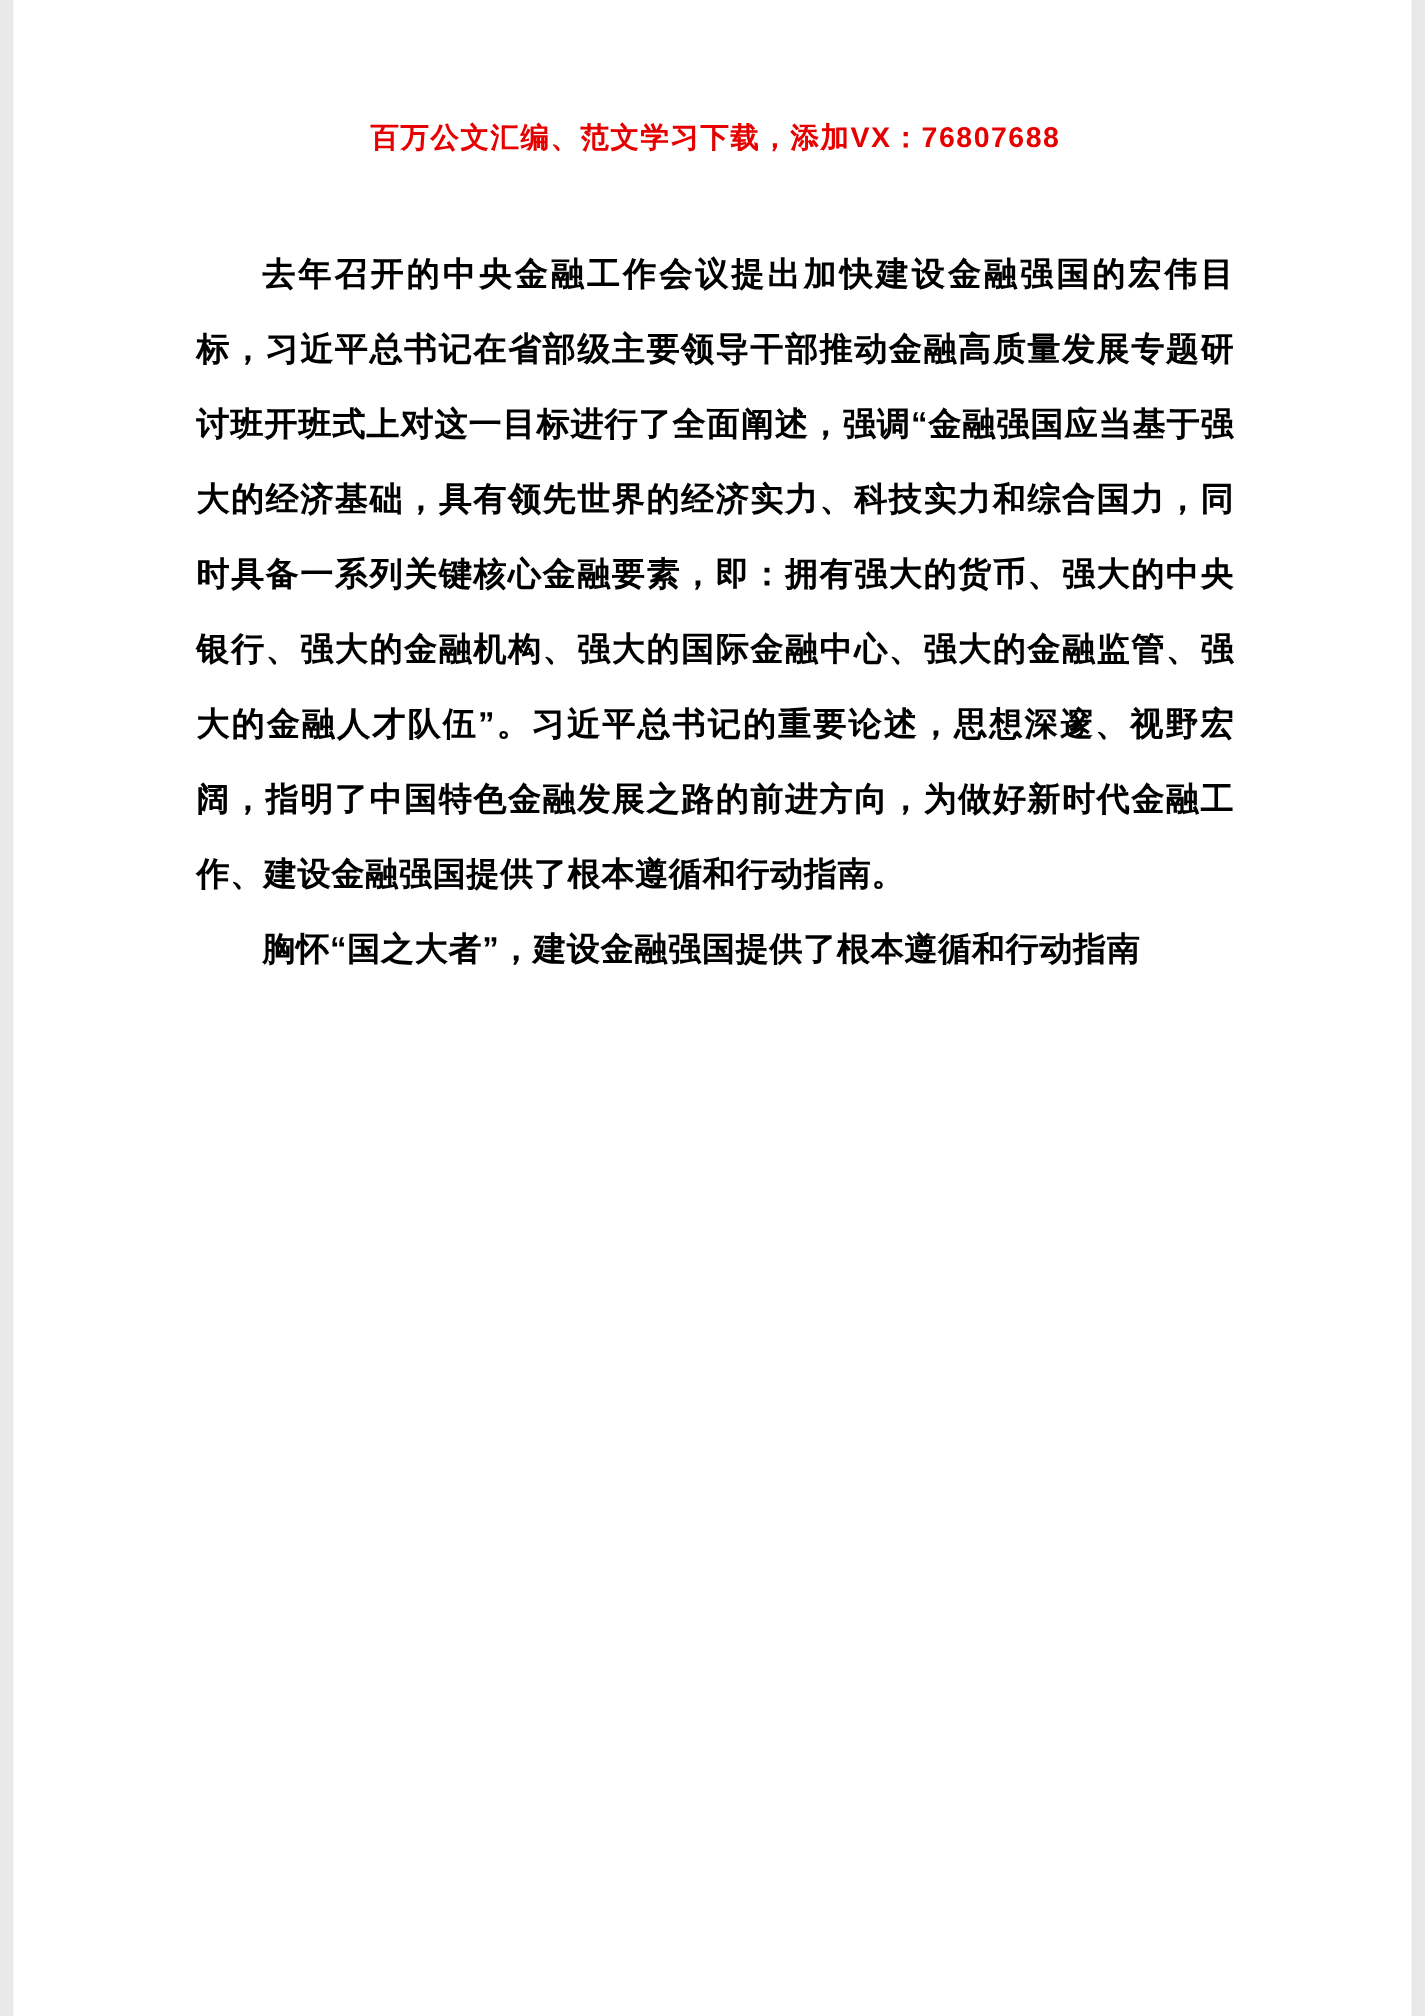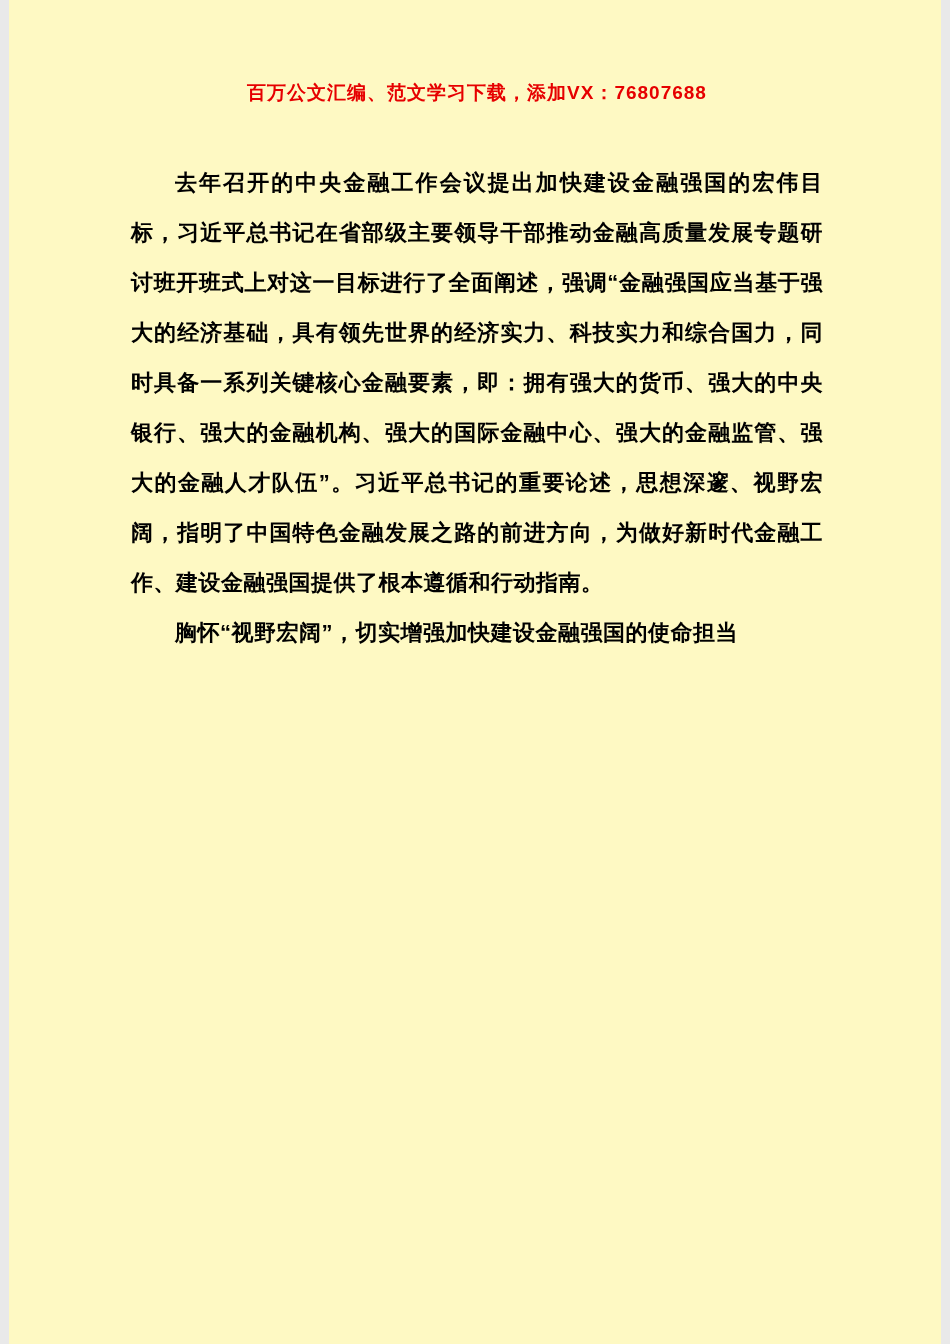--- a/index.html
+++ b/index.html
@@ -15,21 +15,21 @@
   .viewport {
     width: 950px;
     height: 1344px;
     display: flex;
     justify-content: center;
   }
 
   .page {
     width: 932px;
     height: 1344px;
-    background: #fef9c3;
+    background: #ffffff;
     padding: 80px 118px 0 122px;
   }
 
   .promo {
     text-align: center;
     font-size: 19px;
     font-weight: 600;
     color: #e60000;
     letter-spacing: 1px;
     line-height: 26px;
@@ -64,17 +64,17 @@
 <body>
 
 <div class="viewport">
   <div class="page">
 
     <div class="promo">百万公文汇编、范文学习下载，添加VX：76807688</div>
 
 
     <div class="doc-body">
       <p>去年召开的中央金融工作会议提出加快建设金融强国的宏伟目标，习近平总书记在省部级主要领导干部推动金融高质量发展专题研讨班开班式上对这一目标进行了全面阐述，强调“金融强国应当基于强大的经济基础，具有领先世界的经济实力、科技实力和综合国力，同时具备一系列关键核心金融要素，即：拥有强大的货币、强大的中央银行、强大的金融机构、强大的国际金融中心、强大的金融监管、强大的金融人才队伍”。习近平总书记的重要论述，思想深邃、视野宏阔，指明了中国特色金融发展之路的前进方向，为做好新时代金融工作、建设金融强国提供了根本遵循和行动指南。</p>
-      <p>胸怀“视野宏阔”，切实增强加快建设金融强国的使命担当</p>
+      <p>胸怀“国之大者”，建设金融强国提供了根本遵循和行动指南</p>
     </div>
 
   </div>
 </div>
 
 </body></html>

